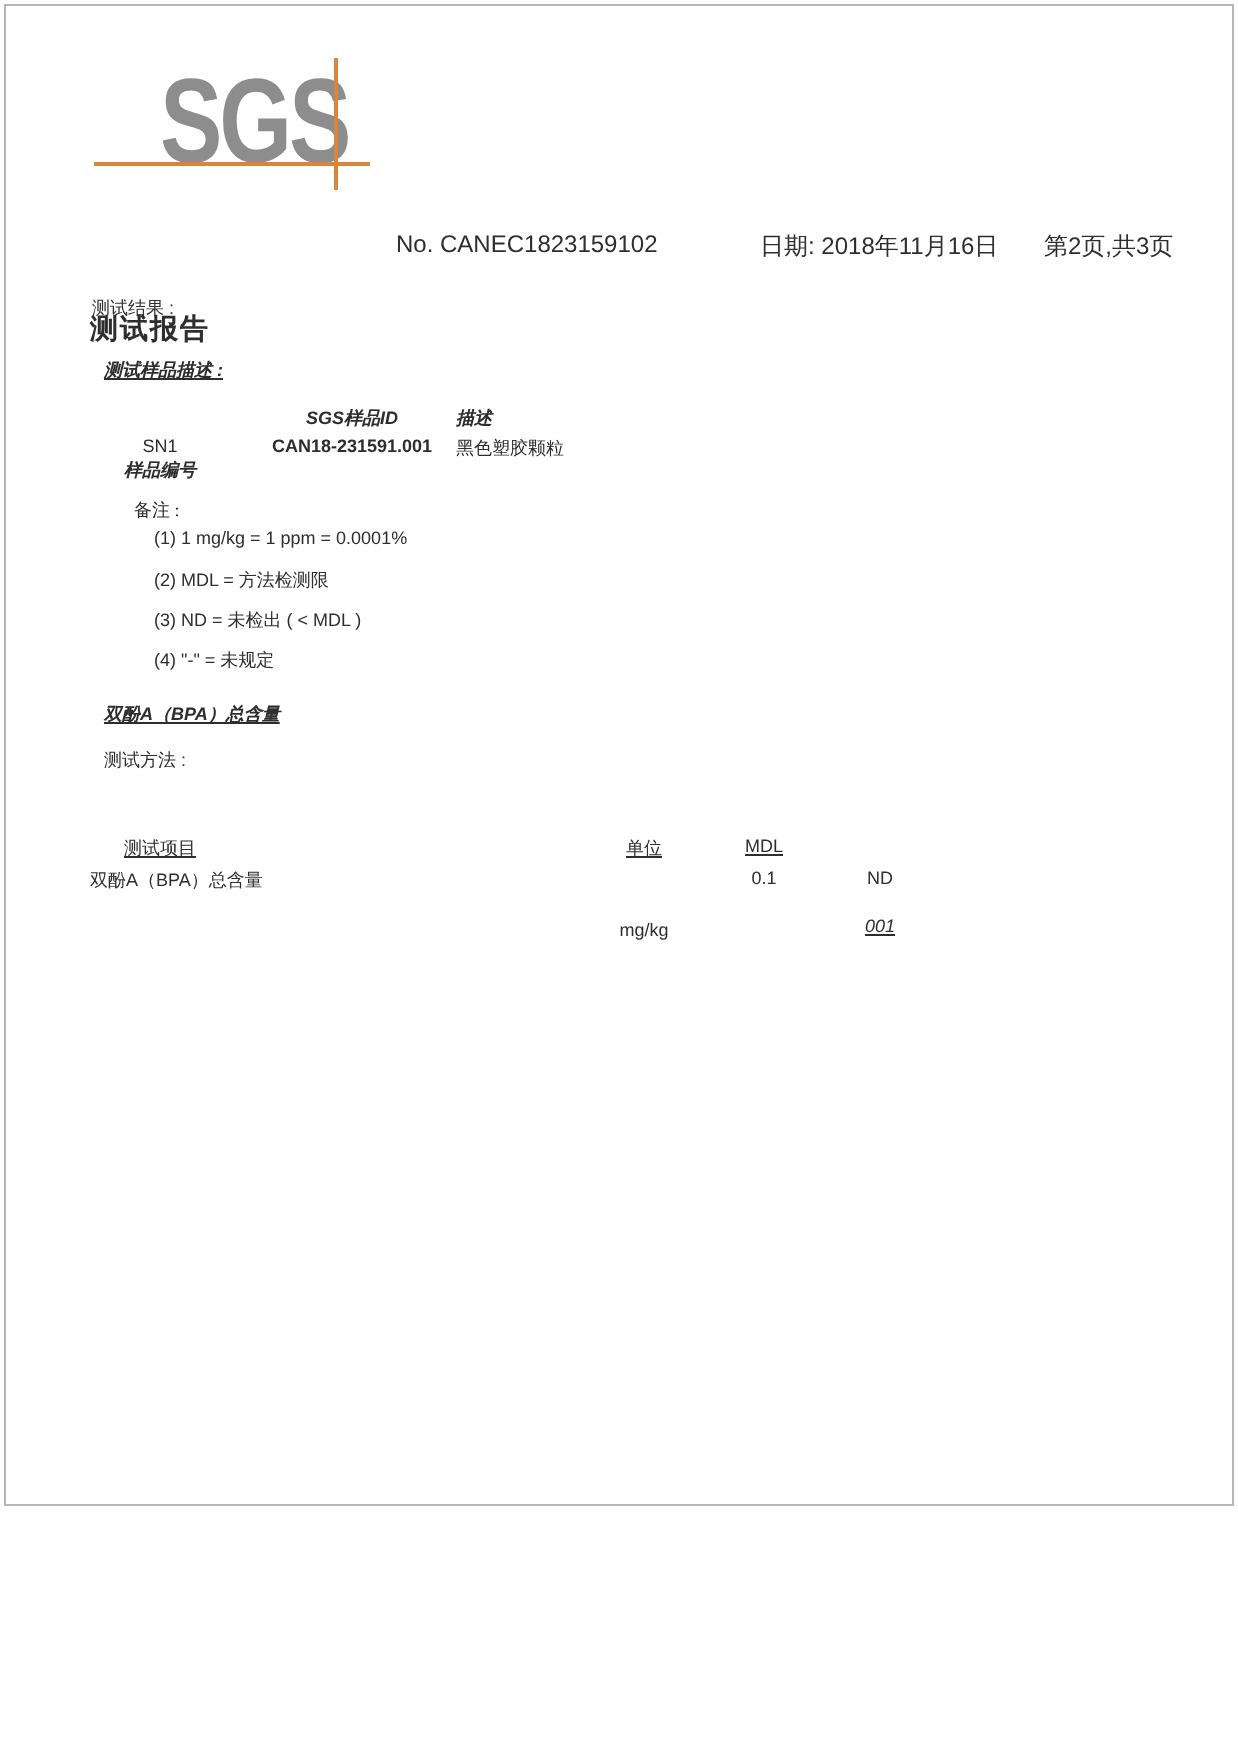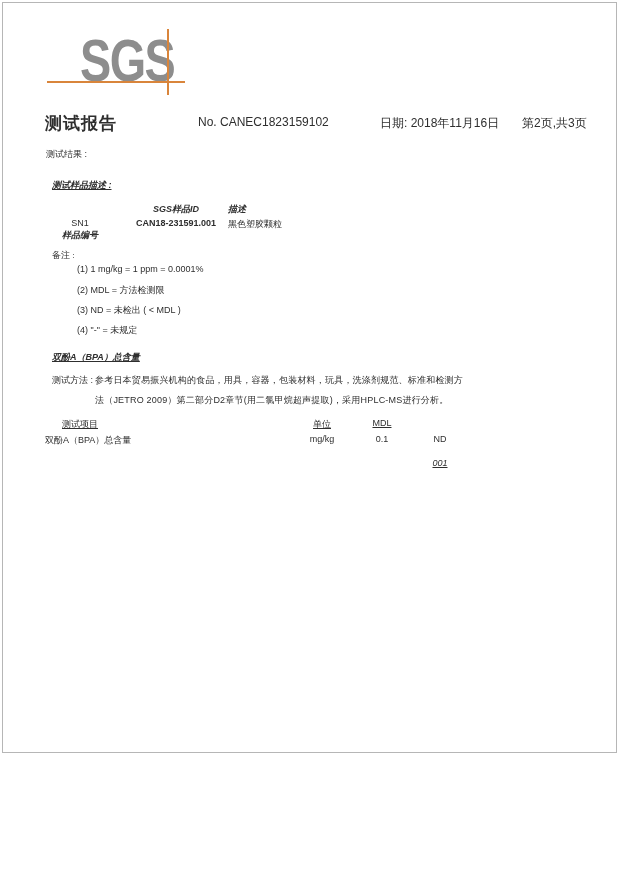--- a/index.html
+++ b/index.html
@@ -7,21 +7,21 @@
     position:relative;width:619px;height:754px;background:#fff;overflow:hidden;
     font-family:"Liberation Sans","DejaVu Sans",sans-serif;color:#2e2e2e;
   }
   .abs{position:absolute;white-space:nowrap;}
   .border-frame{position:absolute;left:2px;top:2px;right:2px;bottom:1px;border:1px solid #b6b6b6;pointer-events:none;}
   
   .sgs-logo{font-weight:bold;color:#8d8d8d;font-size:60px;line-height:1;letter-spacing:-2px;transform:scaleX(.78);transform-origin:left top;}
   .logo-hline{height:2px;background:#d9853b;}
   .logo-vline{width:2px;background:#d9853b;}
   
-  .title{font-size:17px;font-weight:bold;letter-spacing:1px;}
+  .title{font-size:14px;font-weight:bold;letter-spacing:1px;margin-top:44px;}
   .hmeta{font-size:12px;}
   .body-9{font-size:9px;}
   .bold{font-weight:bold;font-style:italic;}
   .uline{text-decoration:underline;}
   .italic{font-style:italic;}
   .center{text-align:center;}
   .methodline{font-size:9px;letter-spacing:.2px;}
   
   .disc{position:absolute;left:178px;top:766px;width:436px;font-size:5.8px;line-height:6.6px;
         text-align:justify;color:#3d3d3d;white-space:normal;letter-spacing:.1px;}
@@ -53,37 +53,35 @@
   <div class="abs body-9" style="left:46px;top:148px;">测试结果 :</div>
 
   <div class="abs body-9 bold uline" style="left:52px;top:179px;">测试样品描述 :</div>
   <div class="abs body-9 bold center" style="left:50px;top:203px;width:60px;margin-top:26px;">样品编号</div>
   <div class="abs body-9 bold center" style="left:130px;top:203px;width:92px;">SGS样品ID</div>
   <div class="abs body-9 bold" style="left:228px;top:203px;">描述</div>
   <div class="abs body-9 center" style="left:50px;top:218px;width:60px;">SN1</div>
   <div class="abs body-9 center" style="left:130px;top:218px;width:92px;font-weight:bold;">CAN18-231591.001</div>
   <div class="abs body-9" style="left:228px;top:218px;">黑色塑胶颗粒</div>
 
-  <div class="abs body-9" style="left:52px;top:249px;font-family:Liberation Serif, serif;">备注 :</div>
+  <div class="abs body-9" style="left:67px;top:249px;font-family:Liberation Serif, serif;">备注 :</div>
   <div class="abs body-9" style="left:77px;top:264px;">(1) 1 mg/kg = 1 ppm = 0.0001%</div>
   <div class="abs body-9" style="left:77px;top:284px;">(2) MDL = 方法检测限</div>
   <div class="abs body-9" style="left:77px;top:304px;">(3) ND = 未检出 ( &lt; MDL )</div>
   <div class="abs body-9" style="left:77px;top:324px;">(4) "-" = 未规定</div>
 
   <div class="abs body-9 bold uline" style="left:52px;top:351px;">双酚A（BPA）总含量</div>
   <div class="abs body-9" style="left:52px;top:374px;">测试方法 :</div>
-  <div class="abs methodline" style="left:95px;top:374px;">参考日本贸易振兴机构的食品，用具，容器，包装材料，玩具，洗涤剂规范、标准和检测方</div>
-  <div class="abs methodline" style="left:95px;top:394px;">法（JETRO 2009）第二部分D2章节(用二氯甲烷超声提取)，采用HPLC-MS进行分析。</div>
 
   <div class="abs body-9 uline" style="left:62px;top:418px;">测试项目</div>
   <div class="abs body-9 uline center" style="left:292px;top:418px;width:60px;">单位</div>
   <div class="abs body-9 uline center" style="left:352px;top:418px;width:60px;">MDL</div>
   <div class="abs body-9 uline italic center" style="left:410px;top:418px;width:60px;margin-top:40px;">001</div>
   <div class="abs body-9" style="left:45px;top:434px;">双酚A（BPA）总含量</div>
-  <div class="abs body-9 center" style="left:292px;top:434px;width:60px;">mg/kg</div>
+  <div class="abs body-9 center" style="left:292px;top:460px;width:60px;">mg/kg</div>
   <div class="abs body-9 center" style="left:352px;top:434px;width:60px;">0.1</div>
   <div class="abs body-9 center" style="left:410px;top:434px;width:60px;">ND</div>
 
   <div class="abs coline" style="left:37px;top:836px;">SGS-CSTC Standards Technical Services Co., Ltd.</div>
   <div class="abs coline" style="left:37px;top:847px;">Guangzhou Branch Testing Center Chemical Laboratory</div>
 
   <svg class="stamp" viewBox="0 0 100 100">
     <defs>
       <path id="arcTop" d="M 12,64 A 39,39 0 1,1 88,64"></path>
       <path id="arcBot" d="M 18,60 A 34,34 0 0,0 82,60"></path>

